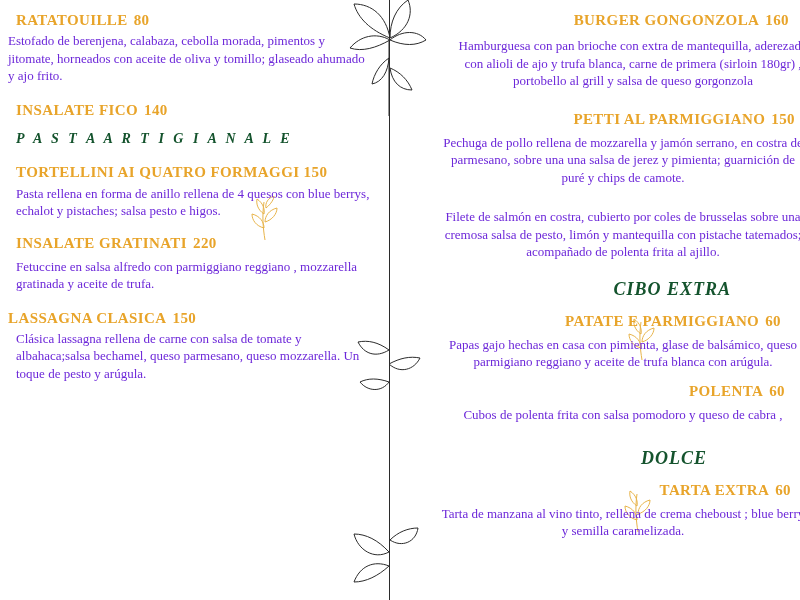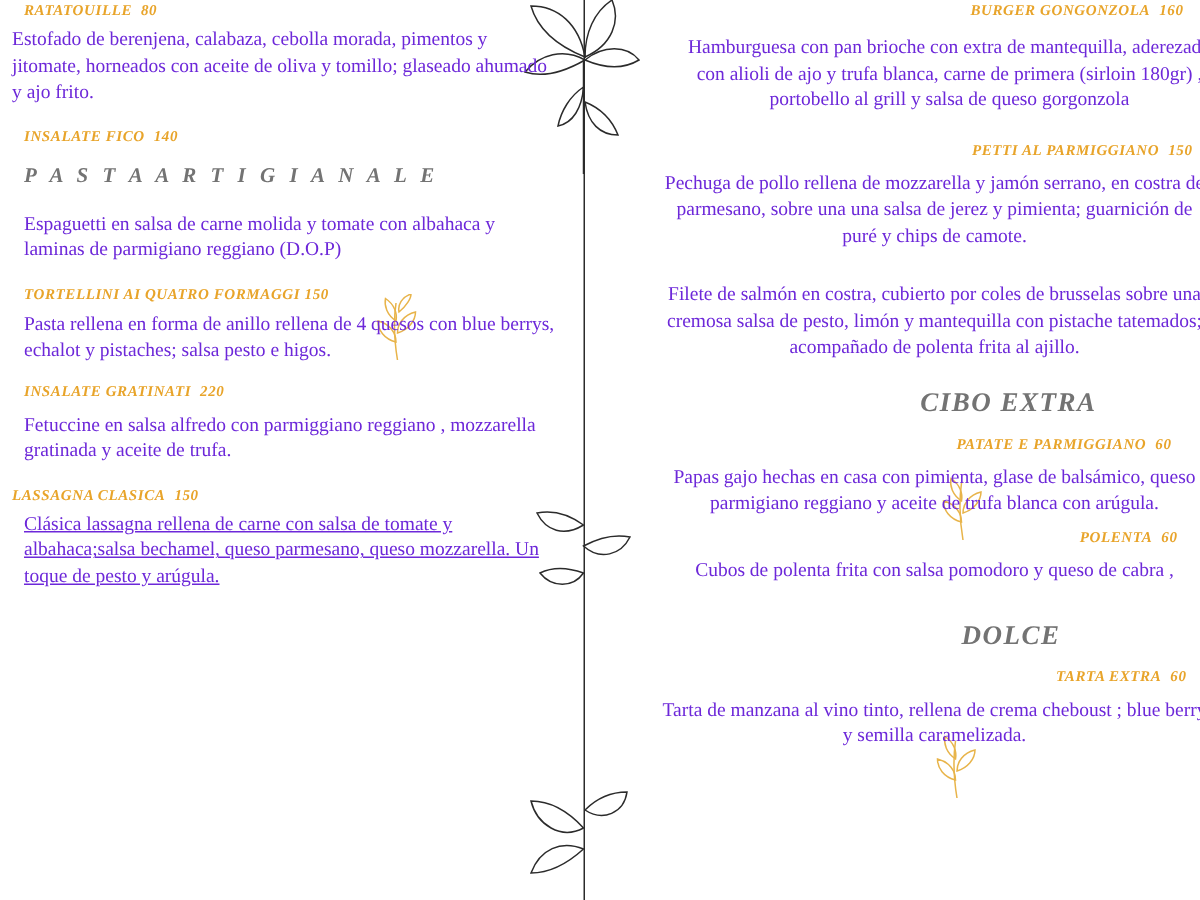--- a/index.html
+++ b/index.html
@@ -49,25 +49,24 @@
     padding: 0 6px 0 6px;
   }
 
   .item {
     margin-bottom: 9px;
   }
 
   .dish-title {
     color: #e8a42a;
     font-weight: bold;
-    font-size: 10px;
+    font-size: 15px;
     letter-spacing: 0.4px;
     line-height: 1.2;
-    margin: 0 0 3px 0;
-    font-style: italic;
+    margin: 11px 0 3px 0;
   }
   .dish-title .price {
     margin-left: 6px;
   }
 
   .dish-desc {
     font-size: 13px;
     line-height: 1.35;
     margin: 0;
     color: #6d28d9;
@@ -75,21 +74,21 @@
   .t-right  { text-align: right; }
   .t-center { text-align: center; }
   .indent-2 { padding-left: 8px; }
 
   .section-head {
     font-family: "Liberation Serif", serif;
     font-style: italic;
     font-weight: bold;
     font-size: 14px;
     letter-spacing: 3px;
-    color: #737373;
+    color: #14532d;
     margin: 10px 0 8px 0;
   }
   .section-head.small-caps {
     font-style: italic;
     letter-spacing: 1px;
     font-size: 18px;
   }
 
   
   .sprig {
@@ -178,42 +177,41 @@
 
     <div class="item" style="margin-top:16px;">
       <div class="dish-title indent-2">
         <span>INSALATE FICO</span><span class="price">140</span>
       </div>
     </div>
 
     <div class="section-head indent-2" style="margin-top:12px;">P A S T A   A R T I G I A N A L E</div>
 
     <div class="item" style="margin-top:14px;">
-      <div class="dish-desc indent-2" style="margin-top:6px;">Espaguetti en salsa de carne molida y tomate con albahaca y laminas de parmigiano reggiano (D.O.P)</div>
     </div>
 
     <div class="item" style="margin-top:16px;">
       <div class="dish-title indent-2">
         <span>TORTELLINI AI QUATRO FORMAGGI 150</span>
       </div>
       <div class="dish-desc indent-2" style="margin-top:4px;">Pasta rellena en forma de anillo rellena de 4 quesos con blue berrys,  echalot  y pistaches; salsa pesto e higos.</div>
     </div>
 
     <div class="item" style="margin-top:14px;">
       <div class="dish-title indent-2">
         <span>INSALATE GRATINATI</span><span class="price">220</span>
       </div>
       <div class="dish-desc indent-2" style="margin-top:6px;">Fetuccine  en salsa  alfredo con parmiggiano reggiano , mozzarella gratinada y aceite de trufa.</div>
     </div>
 
     <div class="item" style="margin-top:16px;">
       <div class="dish-title">
         <span>LASSAGNA CLASICA</span><span class="price">150</span>
       </div>
-      <div class="dish-desc indent-2" style="margin-top:0;text-decoration:underline;">Clásica lassagna rellena de carne con salsa de tomate y albahaca;salsa bechamel, queso parmesano, queso mozzarella. Un toque de pesto y arúgula.</div>
+      <div class="dish-desc indent-2" style="margin-top:0;">Clásica lassagna rellena de carne con salsa de tomate y albahaca;salsa bechamel, queso parmesano, queso mozzarella. Un toque de pesto y arúgula.</div>
     </div>
 
   </div>
 
   <div class="col col-right">
 
     <div class="item" style="margin-top:2px;">
       <div class="dish-title t-right" style="padding-right:28px;">
         <span>BURGER GONGONZOLA</span><span class="price">160</span>
       </div>

